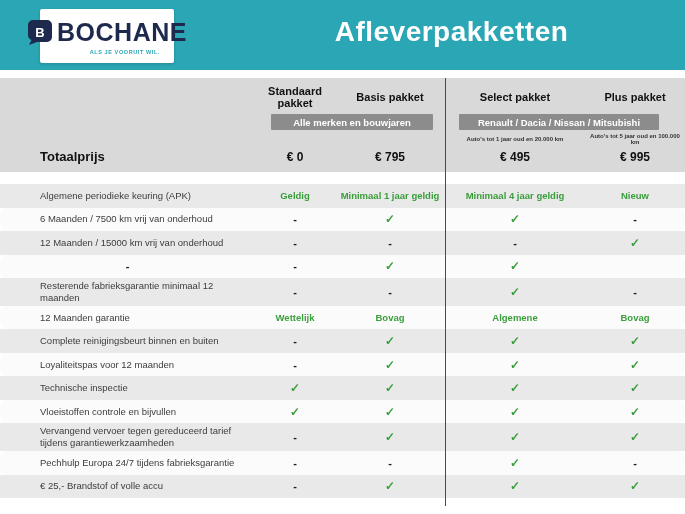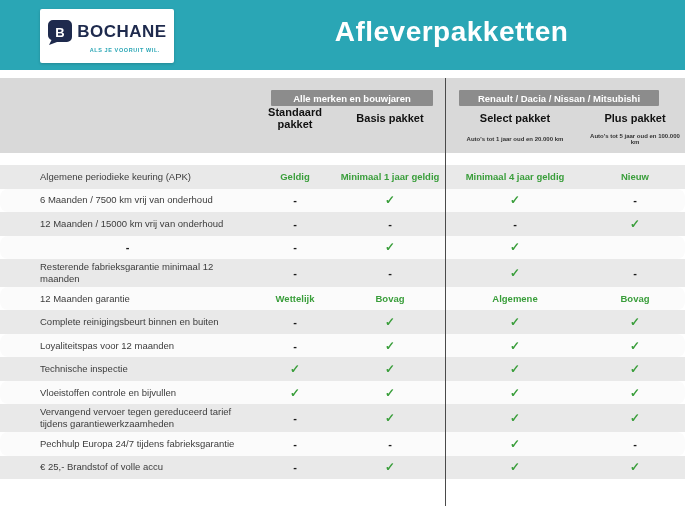--- a/index.html
+++ b/index.html
@@ -21,21 +21,21 @@
     width: 134px; height: 54px;
     background: #ffffff;
     border-radius: 2px;
     box-shadow: 0 1px 3px rgba(0,0,0,.18);
     display: flex; flex-direction: column;
     justify-content: center; align-items: center;
   }
   .logo-row { display: flex; align-items: center; gap: 4px; }
   .logo-icon svg { display: block; }
   .brand {
-    font-size: 17px; font-weight: bold;
+    font-size: 25px; font-weight: bold;
     color: #1e2a4d; letter-spacing: .5px;
   }
   .tagline {
     font-size: 5.5px; font-weight: bold;
     color: #2aa6b5; letter-spacing: .6px;
     align-self: flex-end; margin: 2px 14px 0 0;
   }
   .title {
     position: absolute; left: 230px; right: 12px; top: 16px;
     text-align: center;
@@ -101,38 +101,45 @@
     </div>
     <div class="tagline">ALS JE VOORUIT WIL.</div>
   </div>
   <h1 class="title">Afleverpakketten</h1>
 </header>
 
 <main class="table-wrap">
   <div class="divider"></div>
 
   <section class="head-band">
-    <div class="grid badges-row">
-      <div></div>
-      <div class="badge badge-1">Alle merken en bouwjaren</div>
-      <div class="badge badge-2">Renault / Dacia / Nissan / Mitsubishi</div>
-    </div>
     <div class="grid headers-row">
       <div></div>
       <div class="col-h">Standaard pakket</div>
       <div class="col-h">Basis pakket</div>
       <div class="col-h">Select pakket</div>
       <div class="col-h">Plus pakket</div>
     </div>
+    <div class="grid badges-row">
+      <div></div>
+      <div class="badge badge-1">Alle merken en bouwjaren</div>
+      <div class="badge badge-2">Renault / Dacia / Nissan / Mitsubishi</div>
+    </div>
     <div class="grid subs-row">
       <div></div>
       <div></div>
       <div></div>
       <div class="sub sub-3">Auto's tot 1 jaar oud en 20.000 km</div>
       <div class="sub sub-4">Auto's tot 5 jaar oud en 100.000 km</div>
+    </div>
+    <div class="grid totaal-row">
+      <div class="totaal-label">Totaalprijs</div>
+      <div class="price">€ 0</div>
+      <div class="price">€ 795</div>
+      <div class="price">€ 495</div>
+      <div class="price">€ 995</div>
     </div>
   </section>
 
   <div class="row-gap"></div>
 
   <section id="feature-rows">
       <div class="grid feature-row shade">
         <div class="row-label">Algemene periodieke keuring (APK)</div>
         <div class="cell text-val">Geldig</div>
         <div class="cell text-val">Minimaal 1 jaar geldig</div>

